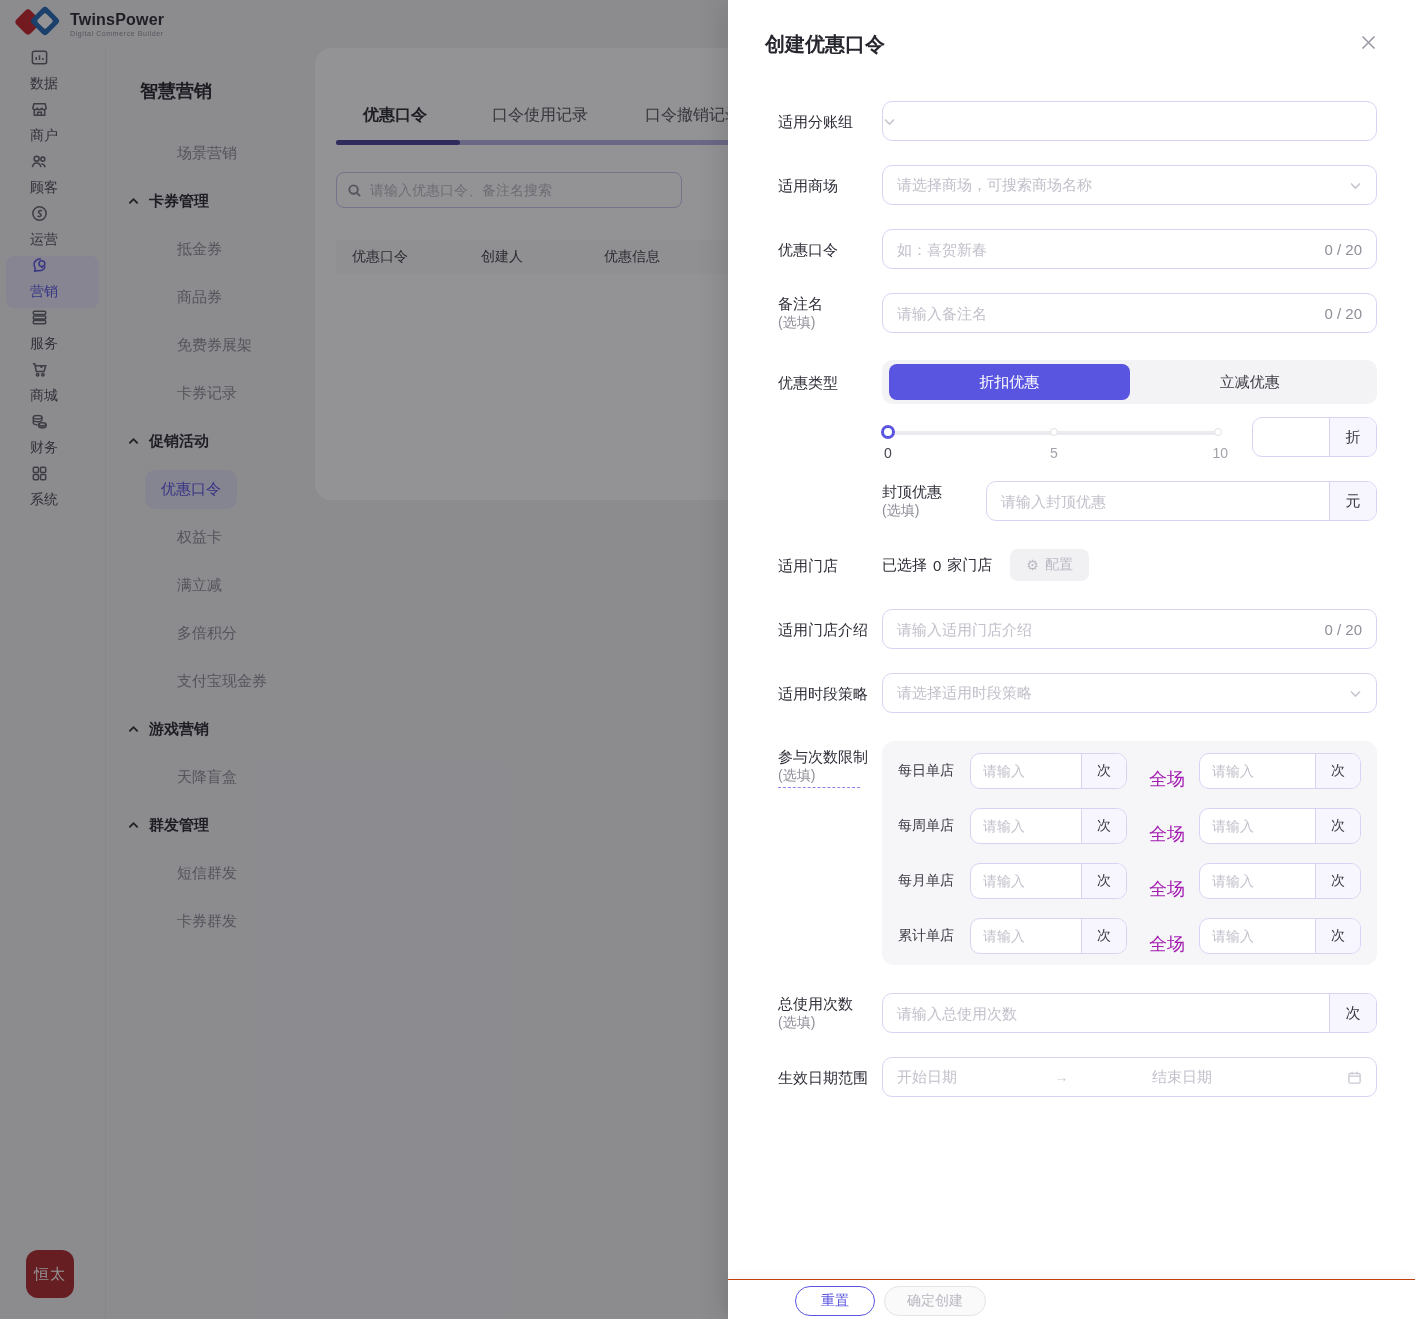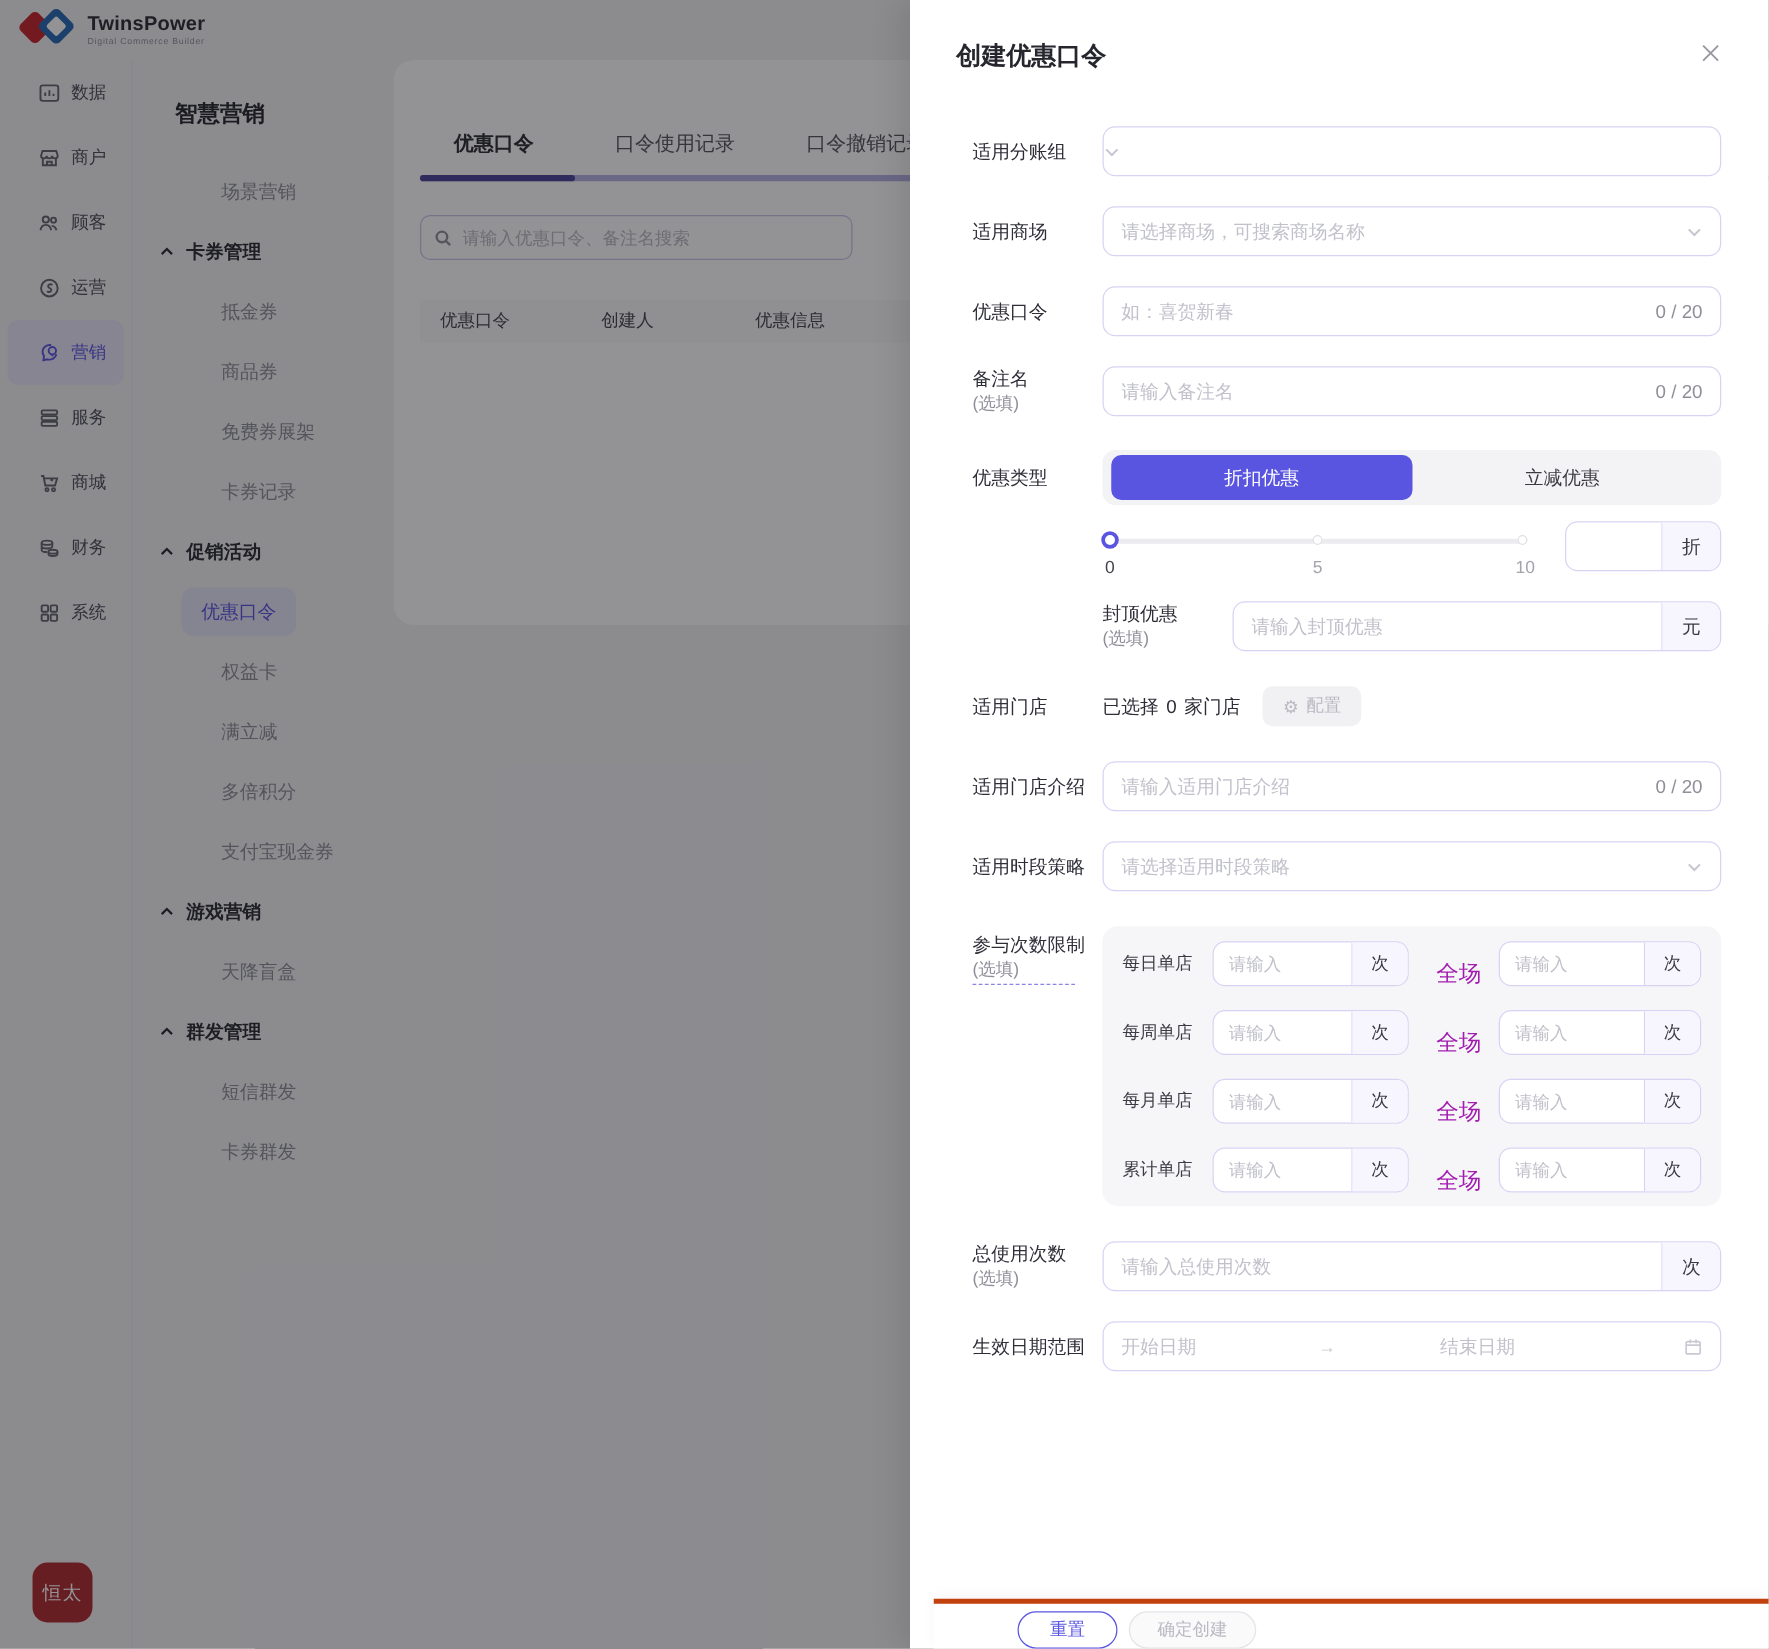--- a/index.html
+++ b/index.html
@@ -11,22 +11,22 @@
     color:#2e2e38;
   }
   
   .app { position:absolute; inset:0; z-index:1; }
   .logo { position:absolute; left:14px; top:6px; display:flex; align-items:center; gap:8px; }
   .logo-mark { width:48px; height:36px; }
   .logo-text .nm { font-size:16px; font-weight:bold; color:#2b2b33; letter-spacing:.2px; }
   .logo-text .tg { font-size:7px; color:#8f8f99; letter-spacing:.6px; margin-top:1px; }
 
   .rail { position:absolute; left:0; top:48px; bottom:0; width:106px; border-right:1px solid #e6e6ec; }
-  .rail-item { height:52px; display:flex; align-items:center; gap:8px; padding-left:24px;
-               font-size:14px; color:#4d4d58; margin:0 6px; border-radius:8px; cursor:pointer; }
+  .rail-item { height:52px; display:flex; gap:8px; padding-left:24px;
+               font-size:14px; color:#4d4d58; margin:0 6px; border-radius:8px; cursor:pointer;flex-direction:column; }
   .rail-item svg { width:19px; height:19px; stroke:#63636e; fill:none; stroke-width:1.6; flex:0 0 auto; }
   .rail-item.active { background:#e9e6f9; color:#5a55e1; }
   .rail-item.active svg { stroke:#5a55e1; }
 
   .subnav { position:absolute; left:106px; top:48px; width:209px; bottom:0; }
   .subnav-title { margin:27px 0 22px 34px; font-size:18px; font-weight:bold; color:#26262e; height:32px; line-height:32px;}
   .sn-row { height:48px; display:flex; align-items:center; font-size:15px; cursor:pointer; }
   .sn-group { padding-left:22px; gap:10px; font-weight:bold; color:#2b2b33; }
   .sn-caret { width:11px; height:11px; stroke:#2b2b33; stroke-width:2; fill:none; }
   .sn-item { padding-left:55px; color:#8d8d98; }
@@ -116,21 +116,21 @@
   .mini.w1 { width:158px; } .mini.w2 { width:163px; }
   .scope { margin:16px 14px 0 22px; font-size:18px; color:#a21caf; flex:0 0 auto; }
   .dashed-u { border-bottom:1px dashed #8b84e8; padding-bottom:2px; display:inline-block; min-width:82px; }
 
   .range { justify-content:space-between; }
   .range .ph { flex:0 0 auto; }
   .range .arrow { color:#c9c9d4; font-size:14px; flex:1; text-align:center; }
   .cal { width:15px; height:15px; stroke:#c9c9d4; stroke-width:1.4; fill:none; margin-right:14px; flex:0 0 auto; }
 
   .drawer-footer { position:absolute; left:0; right:0; bottom:0; height:40px; background:#fff;
-                   border-top:4px solid #c2410c; box-shadow:0 -3px 10px rgba(0,0,0,.04);margin-left:19px; }
+                   border-top:1px solid #c2410c; box-shadow:0 -3px 10px rgba(0,0,0,.04); }
   .btn-reset { position:absolute; left:67px; top:6px; width:80px; height:30px; border-radius:15px;
                border:1px solid #5a55e1; color:#5a55e1; background:#fff; font-size:14px; cursor:pointer; }
   .btn-submit { position:absolute; left:156px; top:6px; width:102px; height:30px; border-radius:15px;
                 border:1px solid #e4e4e9; color:#b9b9c3; background:#fafafa; font-size:14px; }
 </style>
 </head>
 <body>
 
 <div class="app">
 

